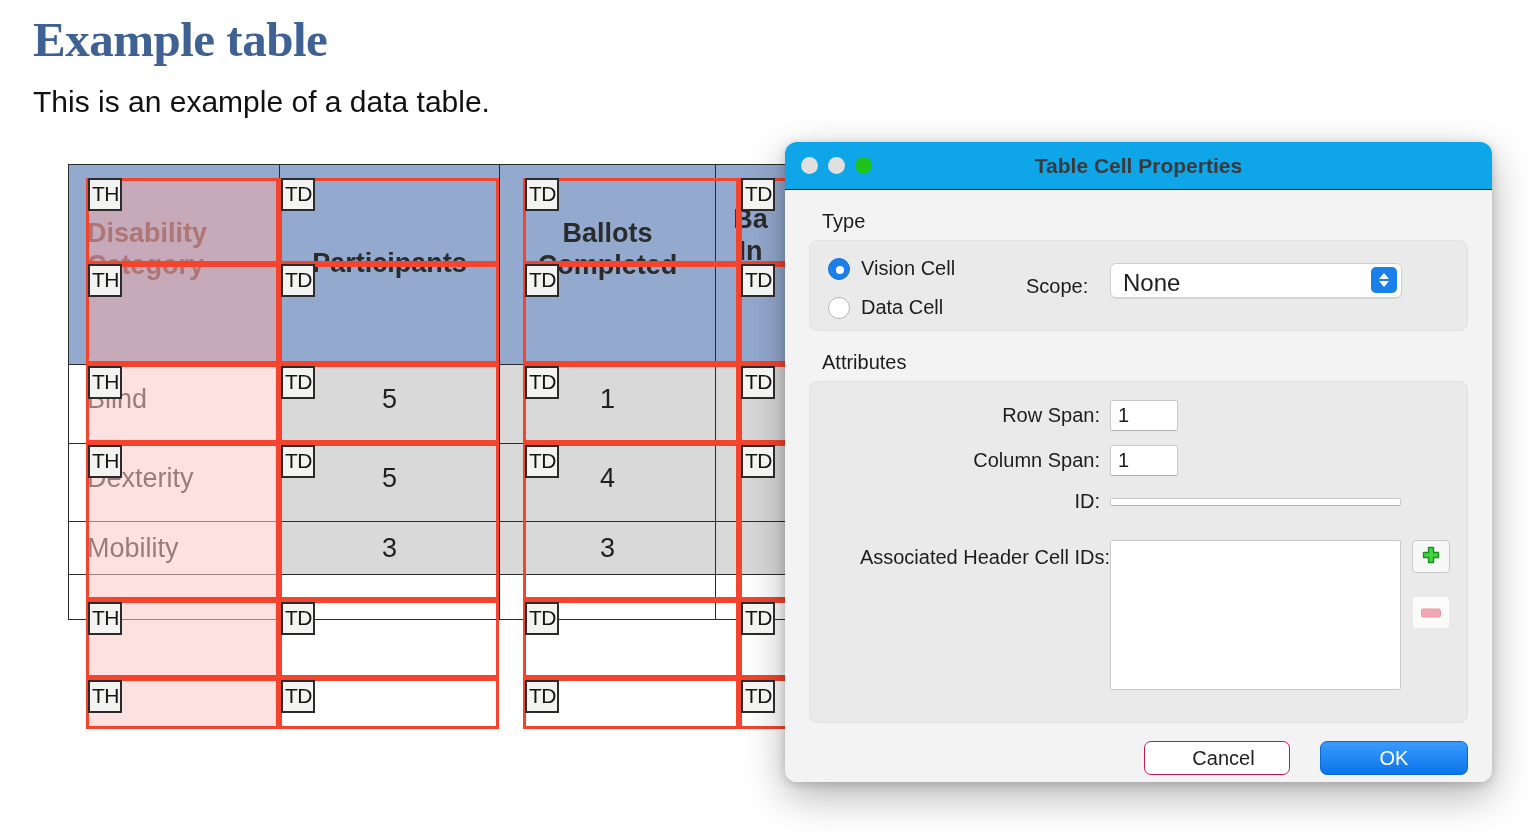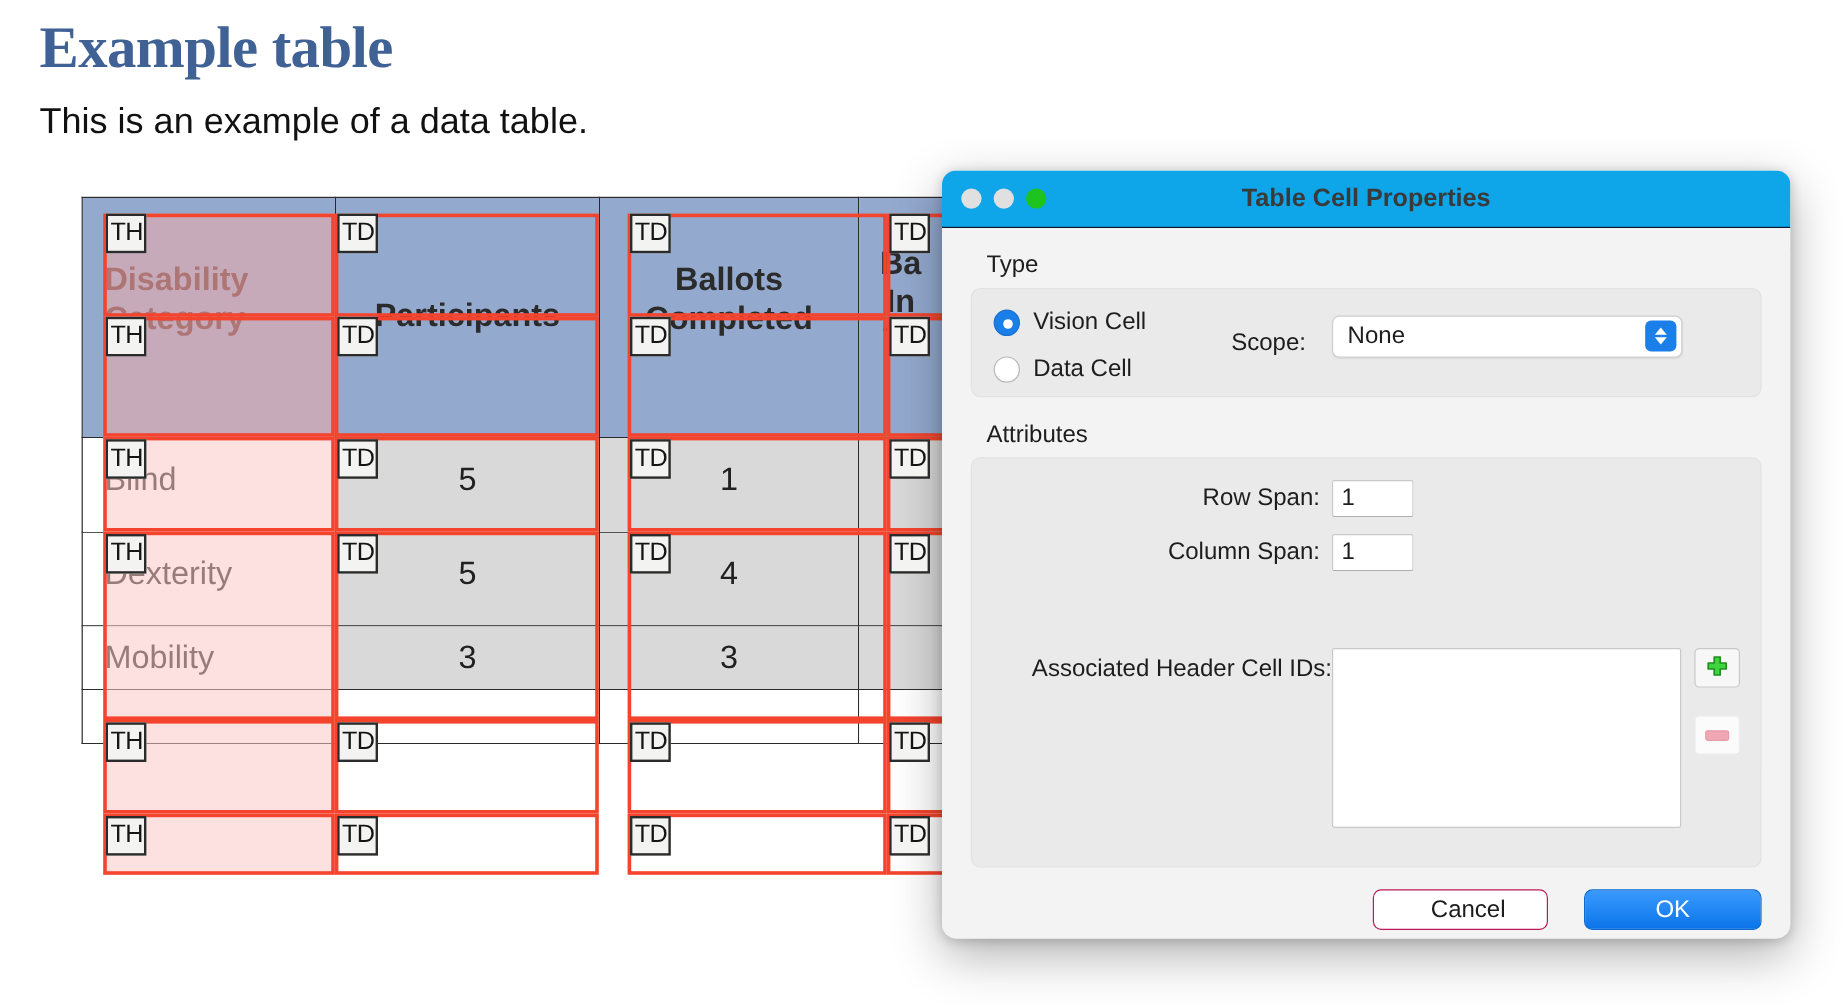--- a/index.html
+++ b/index.html
@@ -242,21 +242,21 @@
     left: 300px; top: 22px;
     width: 290px; height: 33px;
     background: #ffffff;
     border: 1px solid #cfcfcf;
     border-radius: 6px;
     box-shadow: 0 1px 1px rgba(0,0,0,0.07);
   }
   .popup-value {
     position: absolute;
     left: 12px; top: 5px;
-    font-size: 20px;
+    font-size: 24px;
     color: #1d1d1d;
   }
   .popup-arrows {
     position: absolute;
     right: 4px; top: 3px;
     width: 26px; height: 26px;
     border-radius: 5px;
     background: #1a7fe8;
   }
   .popup-arrows::before, .popup-arrows::after {
@@ -548,20 +548,24 @@
         <div class="field-row" style="left:0; top:18px; width:600px;">
           <span class="field-label" style="width:290px;">Row Span:</span>
           <span class="text-input" style="width:68px; margin-left:10px;">1</span>
         </div>
 
         <div class="field-row" style="left:0; top:63px; width:600px;">
           <span class="field-label" style="width:290px;">Column Span:</span>
           <span class="text-input" style="width:68px; margin-left:10px;">1</span>
         </div>
 
+        <div class="field-row" style="left:0; top:108px; width:620px;">
+          <span class="field-label" style="width:290px;">ID:</span>
+          <span class="text-input" style="width:291px; margin-left:10px;"></span>
+        </div>
 
         <div class="field-label" style="position:absolute; left:18px; top:164px; width:282px;">Associated Header Cell IDs:</div>
         <div class="list-box" style="left:300px; top:158px; width:291px; height:150px;"></div>
 
         <div class="icon-btn" style="left:602px; top:158px;">
           <svg class="plus-glyph" viewBox="0 0 22 22">
             <path d="M8.5 1.5 h5 v5 h5 v5 h-5 v5 h-5 v-5 h-5 v-5 h5 z" fill="#3fd33f" stroke="#1f8f1f" stroke-width="1.4" stroke-linejoin="round"></path>
           </svg>
         </div>
         <div class="icon-btn minus" style="left:602px; top:214px;">

